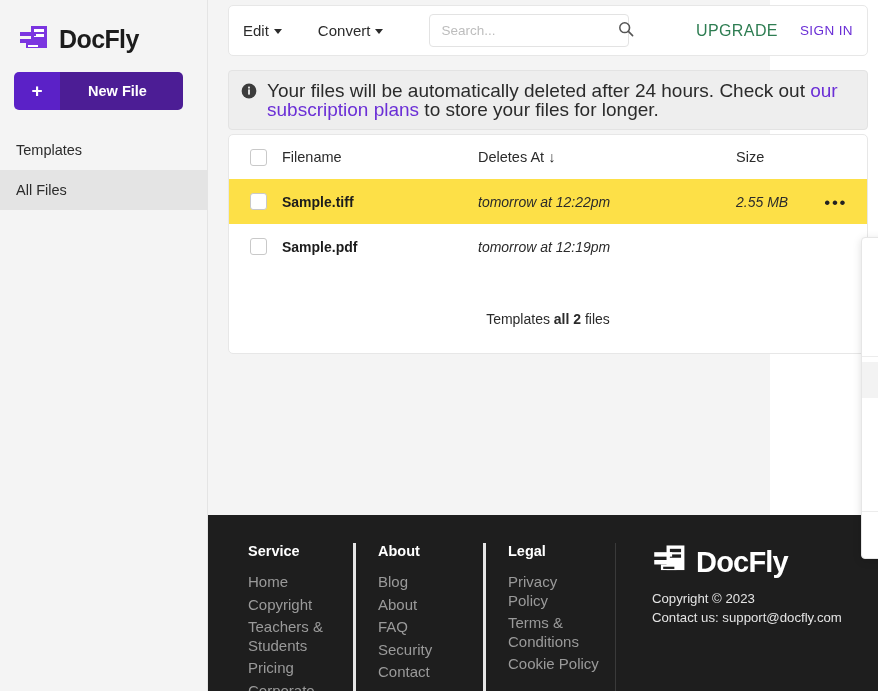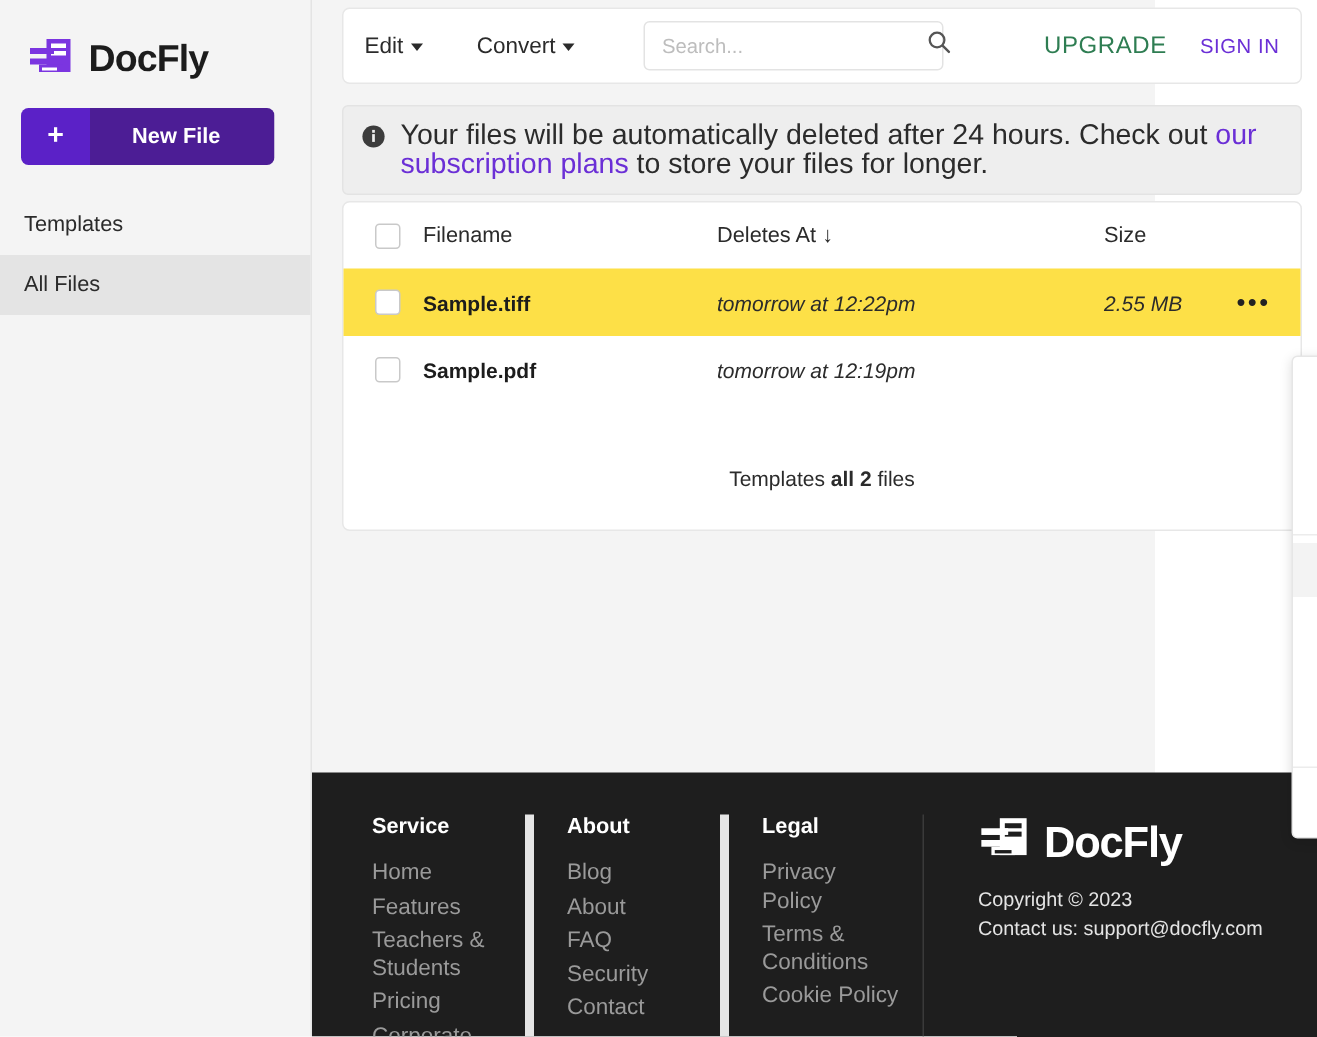--- a/index.html
+++ b/index.html
@@ -121,21 +121,21 @@
     font-size: 14.2px; color: #2b2b2b; cursor: pointer; gap: 15px;
   }
   .ctxitem.hl { background: #f3f3f3; }
   .ctxsep { height: 1px; background: #ececec; margin: 5px 0; }
 
   
   .footer {
     position: absolute; left: 0; top: 515px; width: 670px; height: 176px;
     background: #1e1e1e; display: flex; padding: 28px 0 0 40px; z-index: 5;
   }
-  .fcol { width: 108px; padding-right: 14px; border-right: 6px solid #e5e5e5; margin-right: 22px; height: 148px; }
+  .fcol { width: 108px; padding-right: 14px; border-right: 3px solid #e5e5e5; margin-right: 22px; height: 148px; }
   .fcol.last { border-right: 1px solid #3a3a3a; }
   .fcol h4 { color: #fff; font-size: 14.5px; font-weight: bold; margin-bottom: 14px; }
   .flink { color: #9a9a9a; font-size: 15px; line-height: 18.5px; margin-bottom: 4px; cursor: pointer; }
   .fbrand { padding-left: 14px; width: 240px; }
   .fbrand-row { display: flex; align-items: center; gap: 6px; margin-bottom: 8px; }
   .fbrand-name { color: #fff; font-size: 29px; font-weight: bold; letter-spacing: -0.8px; }
   .fcopy { color: #e4e4e4; font-size: 13.2px; line-height: 19px; }
 </style>
 </head>
 <body>
@@ -250,21 +250,21 @@
 
       <div class="displaying">
         <span>Templates </span><b>all 2</b><span> files</span>
       </div>
     </div>
 
     <div class="footer">
       <div class="fcol">
         <h4>Service</h4>
         <div class="flink">Home</div>
-        <div class="flink">Features</div>
+        <div class="flink">Copyright</div>
         <div class="flink">Teachers &amp; Students</div>
         <div class="flink">Pricing</div>
         <div class="flink">Corporate</div>
       </div>
       <div class="fcol">
         <h4>About</h4>
         <div class="flink">Blog</div>
         <div class="flink">About</div>
         <div class="flink">FAQ</div>
         <div class="flink">Security</div>

